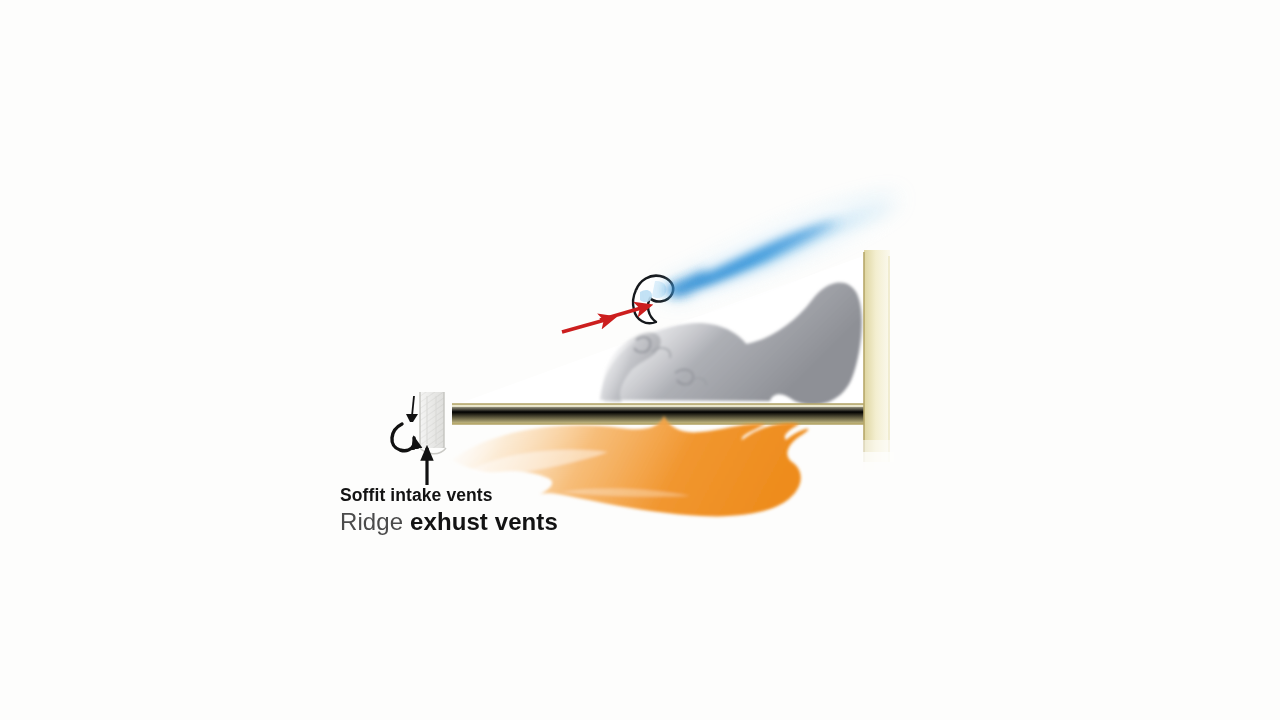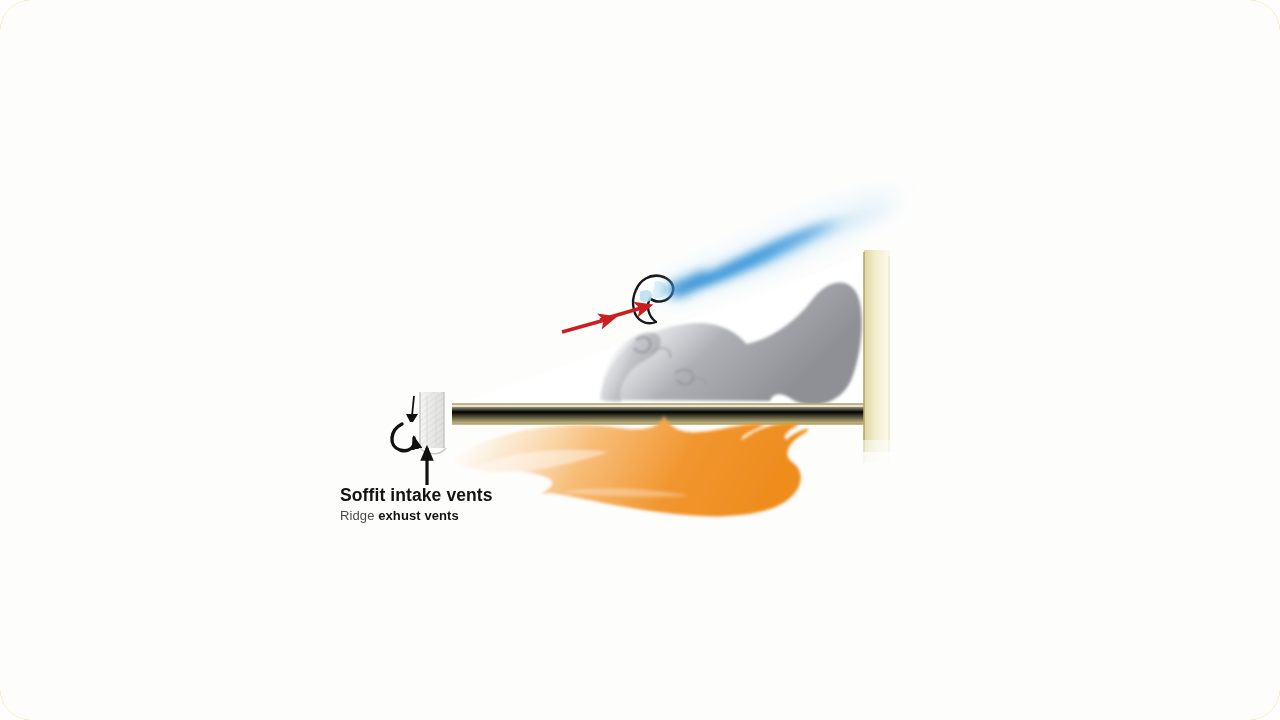--- a/index.html
+++ b/index.html
@@ -9,21 +9,20 @@
   }
   body {
     font-family: "Liberation Sans", sans-serif;
   }
   #stage {
     position: relative;
     width: 1280px;
     height: 720px;
     background: #eab308;
     overflow: hidden;
-    border-radius: 31px;
   }
   #diagram {
     position: absolute;
     left: 0;
     top: 0;
     width: 1280px;
     height: 720px;
     display: block;
   }
   .lbl {
@@ -35,21 +34,21 @@
   #label-soffit {
     left: 340px;
     top: 485px;
     font-size: 17.5px;
     font-weight: bold;
     color: #131313;
   }
   #label-ridge {
     left: 340px;
     top: 508px;
-    font-size: 13px;
+    font-size: 24px;
     color: #2a2a2a;
   }
   #label-ridge .lead {
     font-weight: normal;
     color: #4b4b4b;
   }
   #label-ridge .emph {
     font-weight: bold;
     color: #131313;
   }

